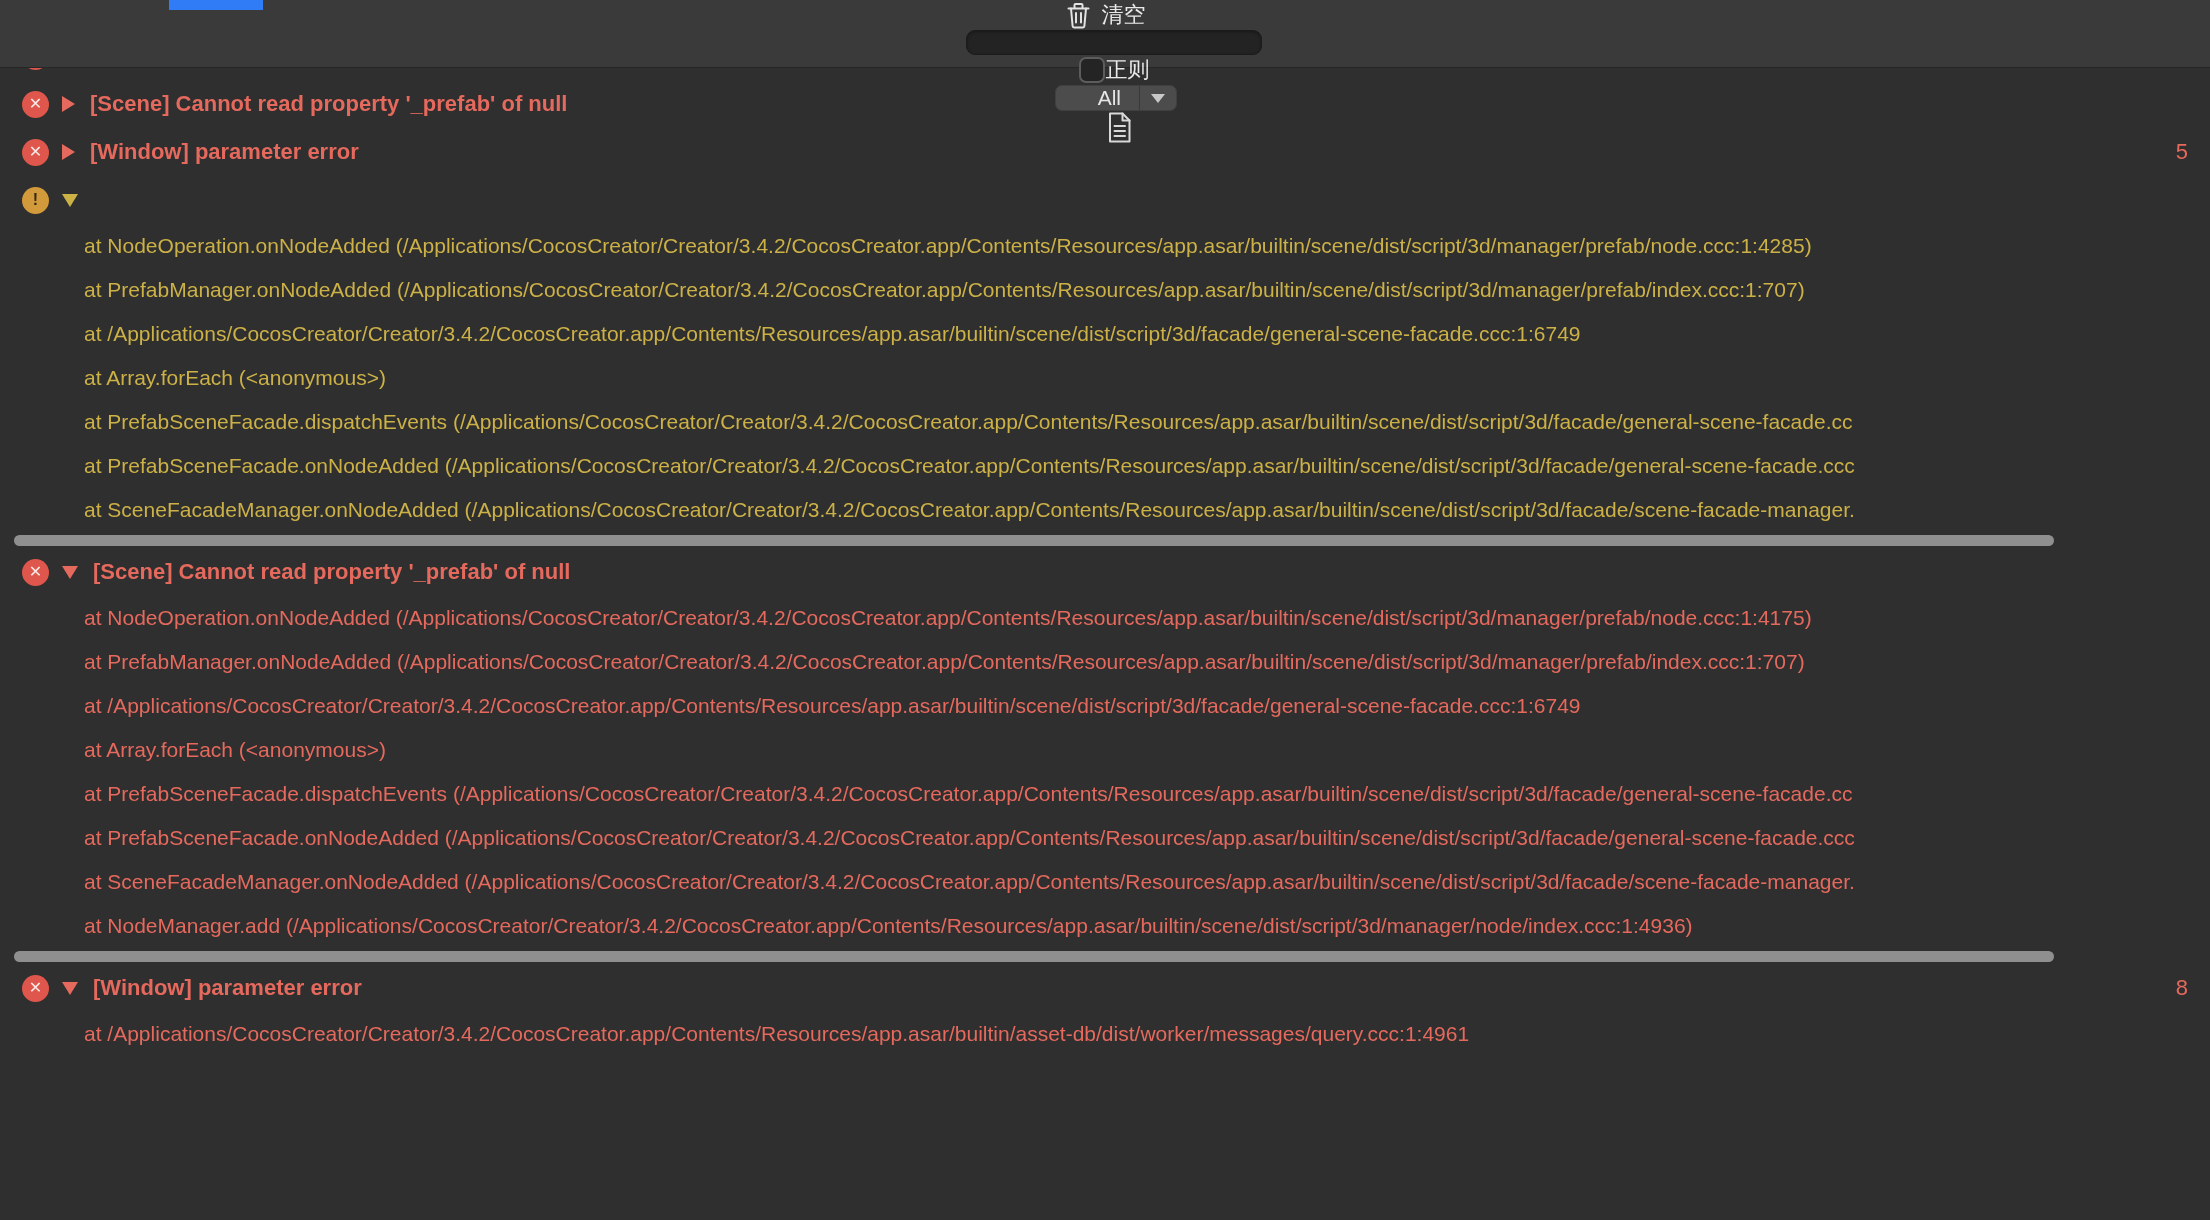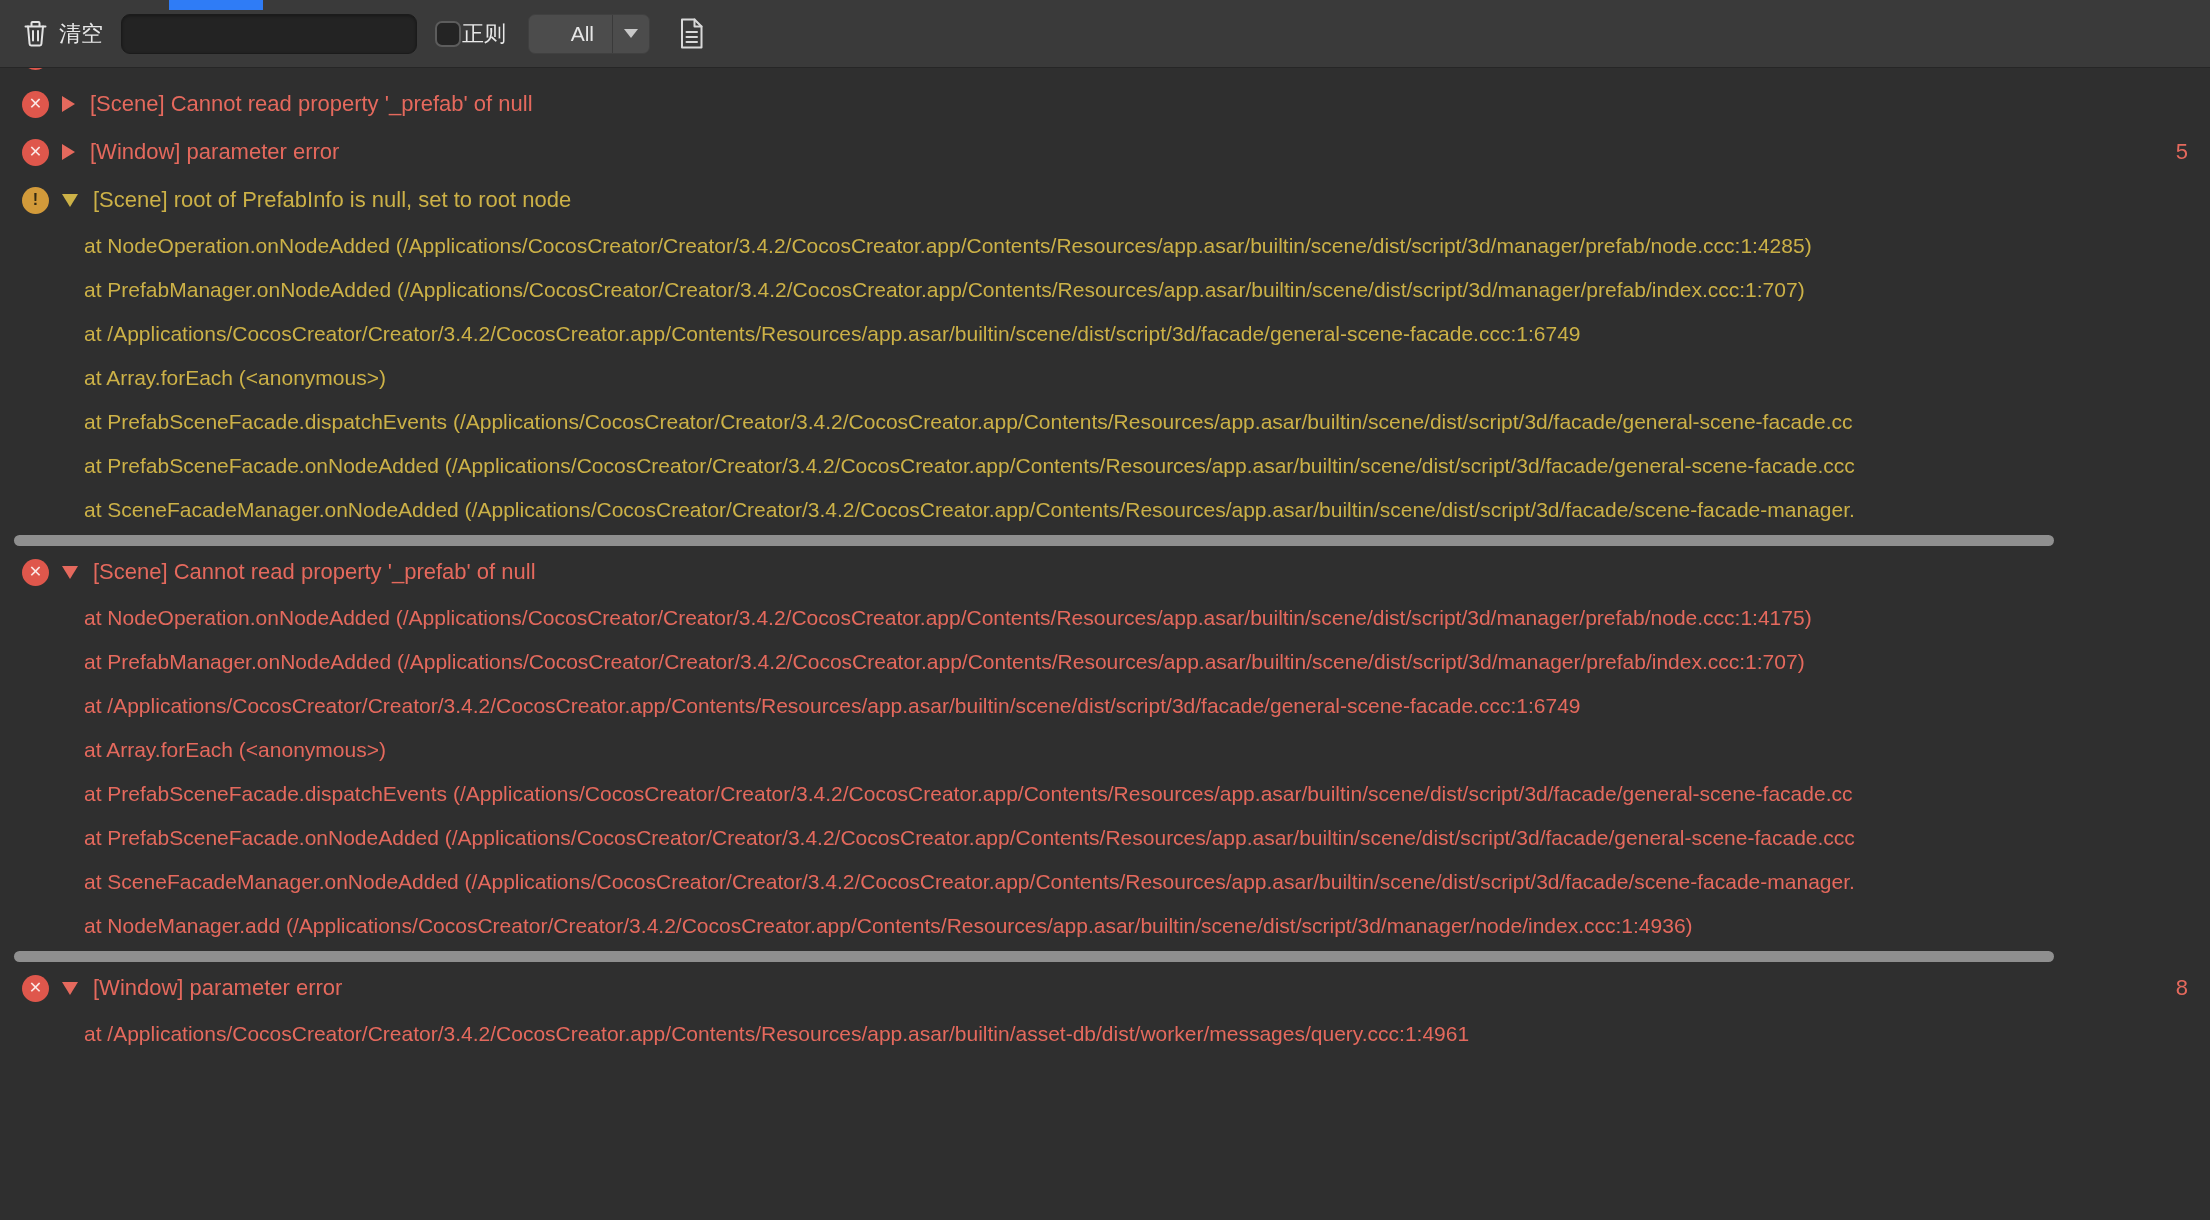--- a/index.html
+++ b/index.html
@@ -5,21 +5,21 @@
   html,body{margin:0;padding:0;}
   body{
     width:2210px;height:1220px;overflow:hidden;
     background:#2f2f2f;
     font-family:"Liberation Sans","DejaVu Sans",sans-serif;
     position:relative;
   }
   
   .toolbar{
     height:68px;background:#3a3a3a;border-bottom:1px solid #262626;
-    display:flex;align-items:center;padding:0 22px;box-sizing:border-box;
+    display:flex;align-items:center;padding:0 22px;box-sizing:border-box;flex-direction:column;
   }
   .clear-btn{display:flex;align-items:center;gap:10px;cursor:pointer;}
   .tb-label{color:#e8e8e8;font-size:22px;white-space:nowrap;}
   .filter{
     margin-left:18px;width:296px;height:40px;box-sizing:border-box;
     background:#232323;border:1px solid #1b1b1b;border-radius:9px;
     color:#ddd;font-size:20px;padding:0 12px;outline:none;
     box-shadow:inset 0 1px 3px rgba(0,0,0,.35);
   }
   .regex{display:flex;align-items:center;gap:1px;margin-left:18px;cursor:pointer;}
@@ -60,21 +60,21 @@
   .licon{
     width:27px;height:27px;border-radius:50%;flex:0 0 27px;
     display:flex;align-items:center;justify-content:center;
     font-size:16px;font-weight:bold;margin-right:13px;line-height:1;
   }
   .error .licon{background:var(--err-icon,#df574c);color:#fbe9e7;}
   .warn .licon{background:var(--warn-icon,#d29a3a);color:#332a13;}
   .tri{display:inline-block;margin-right:15px;flex:0 0 auto;cursor:pointer;}
   .tri.right{width:0;height:0;border-top:8px solid transparent;border-bottom:8px solid transparent;border-left:13px solid currentColor;}
   .tri.down{width:0;height:0;border-left:8px solid transparent;border-right:8px solid transparent;border-top:13px solid currentColor;}
-  .msg{white-space:nowrap;}
+  .msg{white-space:nowrap;font-weight:bold;}
   .count{margin-left:auto;padding-right:22px;font-size:22px;}
   .stack-line{
     height:44px;line-height:44px;padding-left:84px;font-size:21px;
     white-space:nowrap;overflow:hidden;
   }
   .hscroll{height:16px;position:relative;}
   .thumb{
     position:absolute;left:14px;top:3px;width:2040px;height:11px;
     background:var(--thumb,#8f8f8f);border-radius:6px;cursor:pointer;
   }
@@ -141,21 +141,20 @@
         <span class="licon">✕</span>
         <span class="tri right"></span>
         <span class="msg">[Window] parameter error</span>
         <span class="count">5</span>
       </div>
     </div>
     <div class="log-entry warn">
       <div class="log-header">
         <span class="licon">!</span>
         <span class="tri down"></span>
-        <span class="msg">[Scene] root of PrefabInfo is null, set to root node</span>
       </div>
       <div class="stack-line">at NodeOperation.onNodeAdded (/Applications/CocosCreator/Creator/3.4.2/CocosCreator.app/Contents/Resources/app.asar/builtin/scene/dist/script/3d/manager/prefab/node.ccc:1:4285)</div>
       <div class="stack-line">at PrefabManager.onNodeAdded (/Applications/CocosCreator/Creator/3.4.2/CocosCreator.app/Contents/Resources/app.asar/builtin/scene/dist/script/3d/manager/prefab/index.ccc:1:707)</div>
       <div class="stack-line">at /Applications/CocosCreator/Creator/3.4.2/CocosCreator.app/Contents/Resources/app.asar/builtin/scene/dist/script/3d/facade/general-scene-facade.ccc:1:6749</div>
       <div class="stack-line">at Array.forEach (&lt;anonymous&gt;)</div>
       <div class="stack-line">at PrefabSceneFacade.dispatchEvents (/Applications/CocosCreator/Creator/3.4.2/CocosCreator.app/Contents/Resources/app.asar/builtin/scene/dist/script/3d/facade/general-scene-facade.cc</div>
       <div class="stack-line">at PrefabSceneFacade.onNodeAdded (/Applications/CocosCreator/Creator/3.4.2/CocosCreator.app/Contents/Resources/app.asar/builtin/scene/dist/script/3d/facade/general-scene-facade.ccc</div>
       <div class="stack-line">at SceneFacadeManager.onNodeAdded (/Applications/CocosCreator/Creator/3.4.2/CocosCreator.app/Contents/Resources/app.asar/builtin/scene/dist/script/3d/facade/scene-facade-manager.</div>
       <div class="hscroll">
         <div class="thumb"></div>

